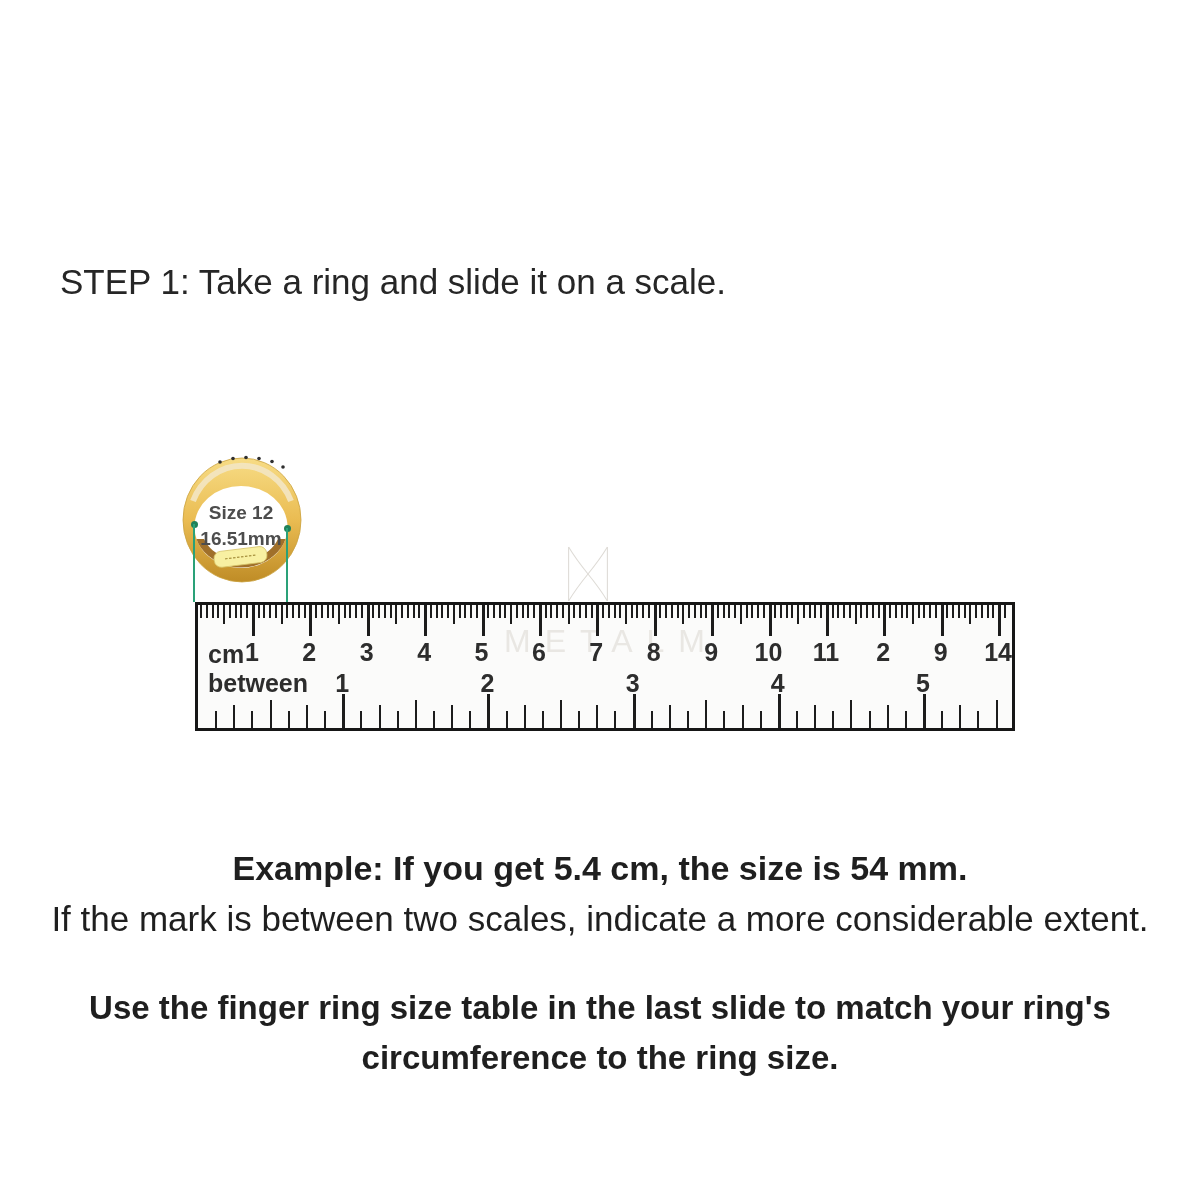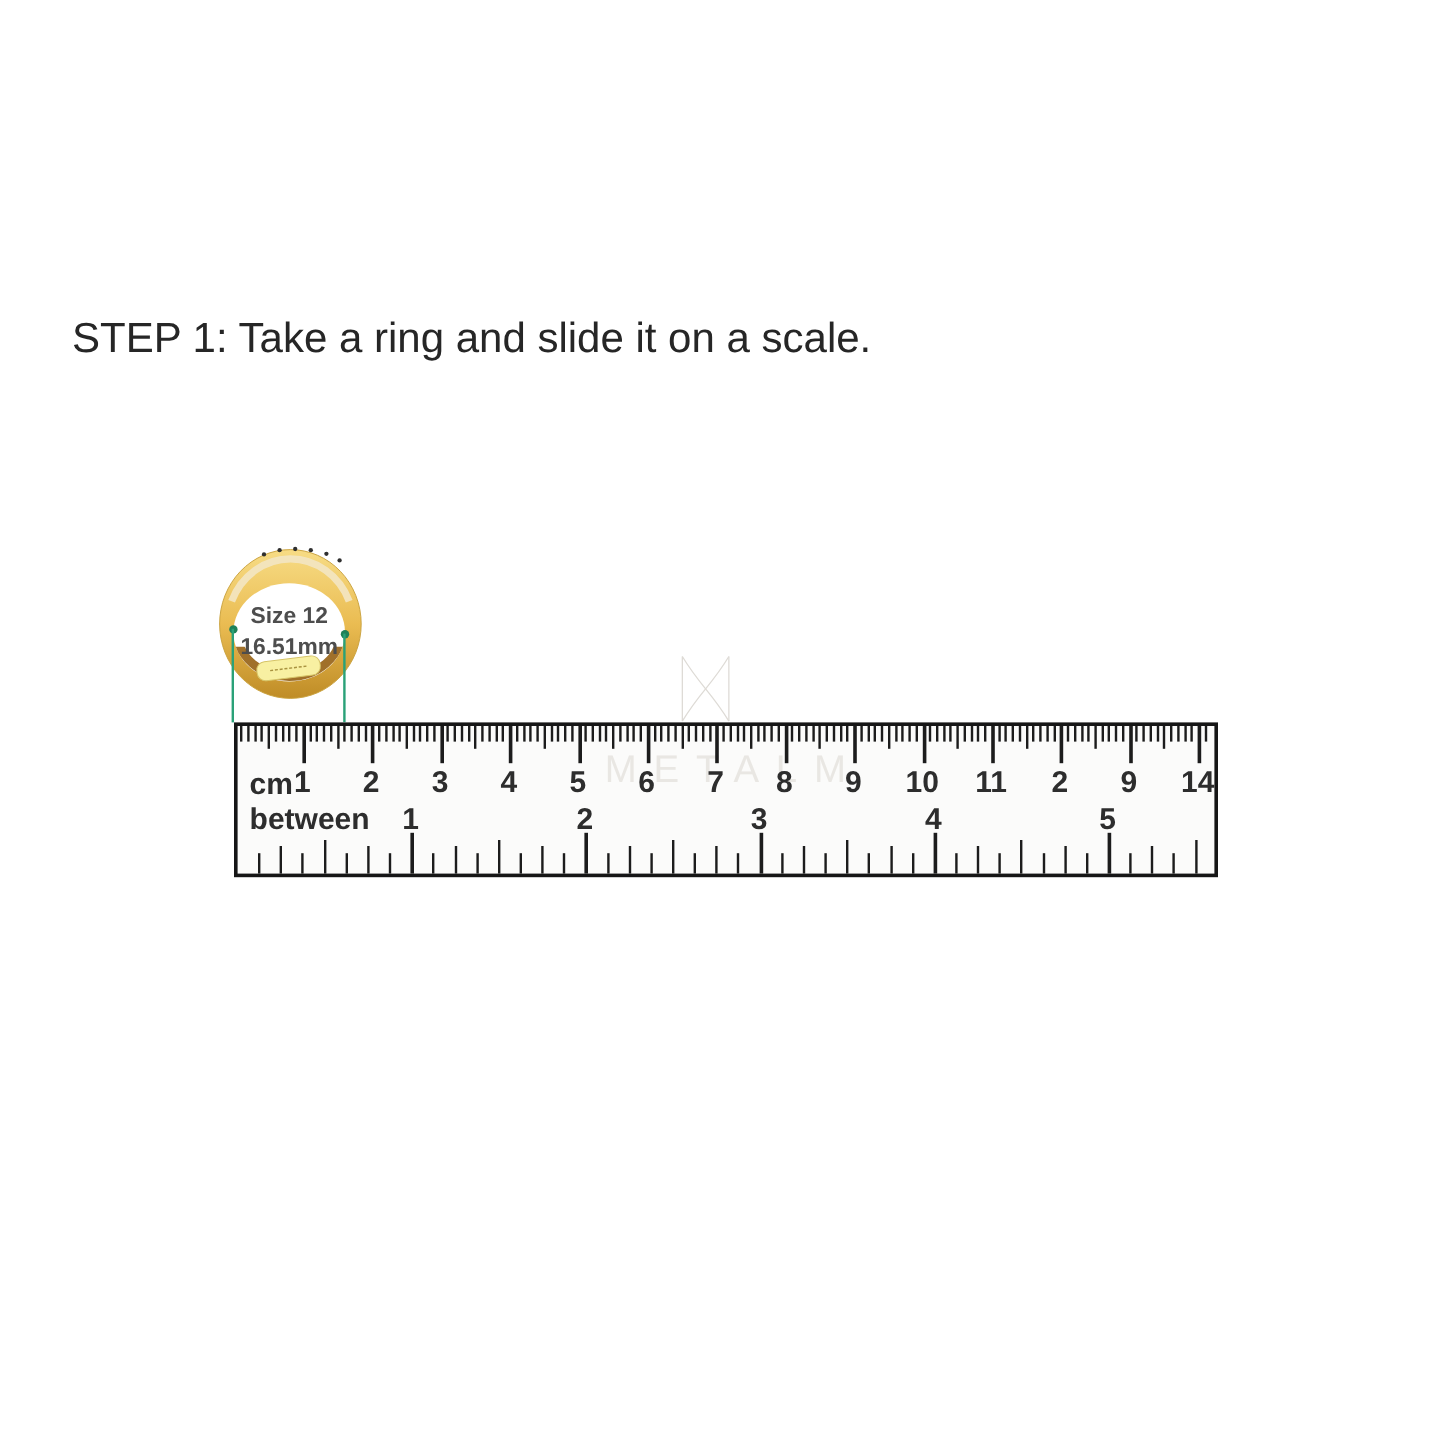--- a/index.html
+++ b/index.html
@@ -322,15 +322,23 @@
         <div class="tick-bottom" style="left: 779.45px; width: 2px; height: 17px;"></div>
         <div class="tick-bottom" style="left: 797.6px; width: 2px; height: 28px;"></div>
         <span class="inch-num" style="left: 144.2px;">1</span>
         <span class="inch-num" style="left: 289.4px;">2</span>
         <span class="inch-num" style="left: 434.6px;">3</span>
         <span class="inch-num" style="left: 579.8px;">4</span>
         <span class="inch-num" style="left: 725px;">5</span>
       </div>
   </div>
 
-
+  <div class="example">
+    <div class="l1">Example: If you get 5.4 cm, the size is 54 mm.</div>
+    <div class="l2">If the mark is between two scales, indicate a more considerable extent.</div>
+  </div>
+
+  <div class="footer-note">
+    <div>Use the finger ring size table in the last slide to match your ring's</div>
+    <div>circumference to the ring size.</div>
+  </div>
 
 </div>
 
 </body></html>

